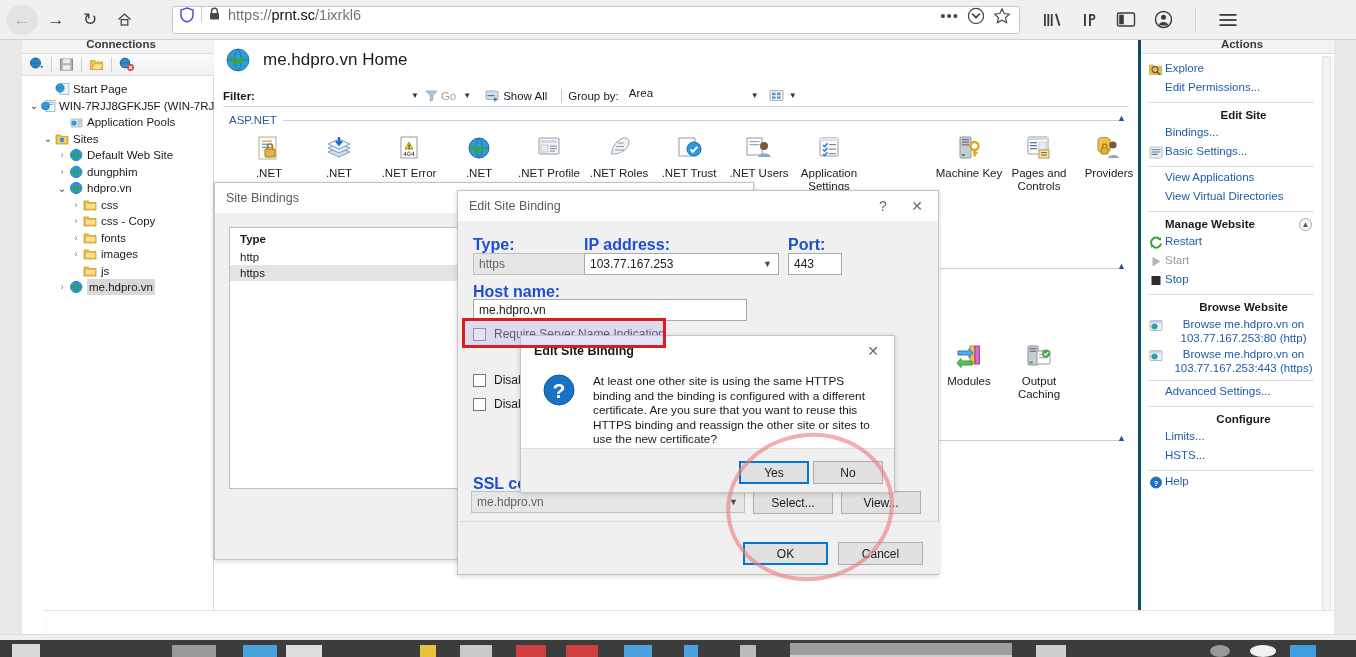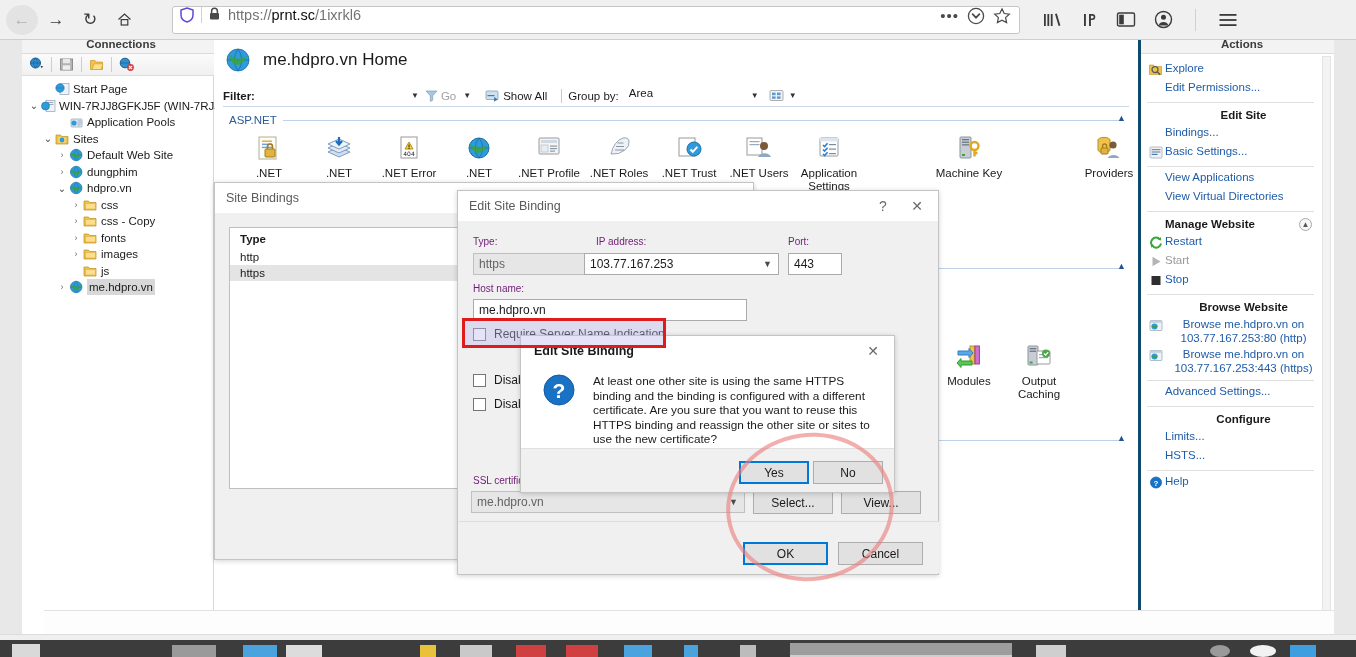--- a/index.html
+++ b/index.html
@@ -159,21 +159,21 @@
   .sb-row { font-size: 11.5px; color: #1a1a1a; padding: 2px 0 2px 10px; }
   .sb-row.sel { background: #e4e4e4; }
   .sb-btn {
     position: absolute; width: 80px; height: 23px; background: #e1e1e1; border: 1px solid #adadad;
     font-size: 11.5px; color: #1a1a1a; display: flex; align-items: center; justify-content: center;
   }
   .sb-btn.focus { border: 2px solid #0078d7; }
 
   
   #edit-binding { left: 435px; top: 150px; width: 482px; height: 385px; }
-  .eb-label { position: absolute; font-size: 10px; font-weight: normal; color: #701a75; }
+  .eb-label { position: absolute; font-size: 16px; font-weight: bold; color: #1d4ed8; }
   .eb-field {
     position: absolute; height: 22px; border: 1px solid #aaaaaa; background: #fff;
     font-size: 12px; color: #1a1a1a; display: flex; align-items: center; padding-left: 5px;
   }
   .eb-field.dis { background: #e6e6e6; color: #636363; border-color: #c0c0c0; }
   .eb-caret { margin-left: auto; margin-right: 6px; color: #4a4a4a; font-size: 9px; }
   .eb-check { position: absolute; display: flex; align-items: center; font-size: 12px; color: #1a1a1a; }
   .eb-box { width: 13px; height: 13px; border: 1px solid #767676; background: #fff; margin-right: 8px; flex: 0 0 13px; }
   .eb-btn {
     position: absolute; height: 23px; background: #e1e1e1; border: 1px solid #adadad;
@@ -648,20 +648,36 @@
                 <rect x="8" y="5" width="7" height="1.3" fill="#6f7880"></rect>
                 <rect x="8" y="7.6" width="7" height="1.3" fill="#6f7880"></rect>
                 <rect x="8" y="10.2" width="7" height="1.3" fill="#6f7880"></rect>
                 <rect x="8" y="20" width="3" height="2" fill="#3aa53a"></rect>
                 <circle cx="20.5" cy="12" r="4" fill="none" stroke="#e0a722" stroke-width="2.4"></circle>
                 <path d="M20.5 15.5 v7 M20.5 19 h3" stroke="#e0a722" stroke-width="2.4" fill="none"></path>
               </svg>
           </div>
           <div class="flab">Machine Key</div>
         </div>
+        <div class="feat" style="left:788px; top:90px;">
+          <div class="fic">
+            <svg width="30" height="30" viewBox="0 0 30 30">
+                <rect x="4" y="3" width="20" height="17" rx="1" fill="#fff" stroke="#9a9a9a"></rect>
+                <rect x="4" y="3" width="20" height="3" fill="#cfd8e2"></rect>
+                <rect x="6" y="8" width="7" height="1.3" fill="#4a7aa5"></rect>
+                <rect x="6" y="11" width="7" height="1.3" fill="#4a7aa5"></rect>
+                <rect x="6" y="14" width="7" height="1.3" fill="#4a7aa5"></rect>
+                <rect x="15" y="8" width="7" height="8" fill="#e7eef5" stroke="#9fb0c0" stroke-width=".6"></rect>
+                <rect x="15" y="16" width="10" height="8" fill="#f5e7b5" stroke="#b39a4a"></rect>
+                <rect x="17" y="18" width="6" height="1.2" fill="#8a7430"></rect>
+                <rect x="17" y="20.5" width="6" height="1.2" fill="#8a7430"></rect>
+              </svg>
+          </div>
+          <div class="flab">Pages and Controls</div>
+        </div>
         <div class="feat" style="left:858px; top:90px;">
           <div class="fic">
             <svg width="30" height="30" viewBox="0 0 30 30">
                 <ellipse cx="10" cy="6" rx="6" ry="2.6" fill="#f0c24a" stroke="#b98f20"></ellipse>
                 <path d="M4 6 v10 a6 2.6 0 0 0 12 0 v-10" fill="#f0c24a" stroke="#b98f20"></path>
                 <circle cx="19" cy="11" r="3.6" fill="#7a5a3a"></circle>
                 <path d="M13.5 24 a7 6 0 0 1 12 0 z" fill="#8fa8c4"></path>
                 <rect x="7" y="14" width="7" height="6" rx="1" fill="#e3b33f" stroke="#a07c1e"></rect>
                 <path d="M8.6 14 v-2 a2 2 0 0 1 4 0 v2" fill="none" stroke="#a07c1e" stroke-width="1.3"></path>
               </svg>
@@ -963,21 +979,21 @@
             <div class="dlg-x">✕</div>
           </div>
         </div>
 
         <div class="eb-label" style="left:15px; top:45px;">Type:</div>
         <div class="eb-field dis" style="left:15px; top:62px; width:128px;">
           <span>https</span>
           <span class="eb-caret">▼</span>
         </div>
 
-        <div class="eb-label" style="left:126px; top:45px;margin-left:12px;">IP address:</div>
+        <div class="eb-label" style="left:126px; top:45px;">IP address:</div>
         <div class="eb-field" style="left:126px; top:62px; width:195px;">
           <span>103.77.167.253</span>
           <span class="eb-caret">▼</span>
         </div>
 
         <div class="eb-label" style="left:330px; top:45px;">Port:</div>
         <div class="eb-field" style="left:330px; top:62px; width:54px;">
           <span>443</span>
         </div>
 

